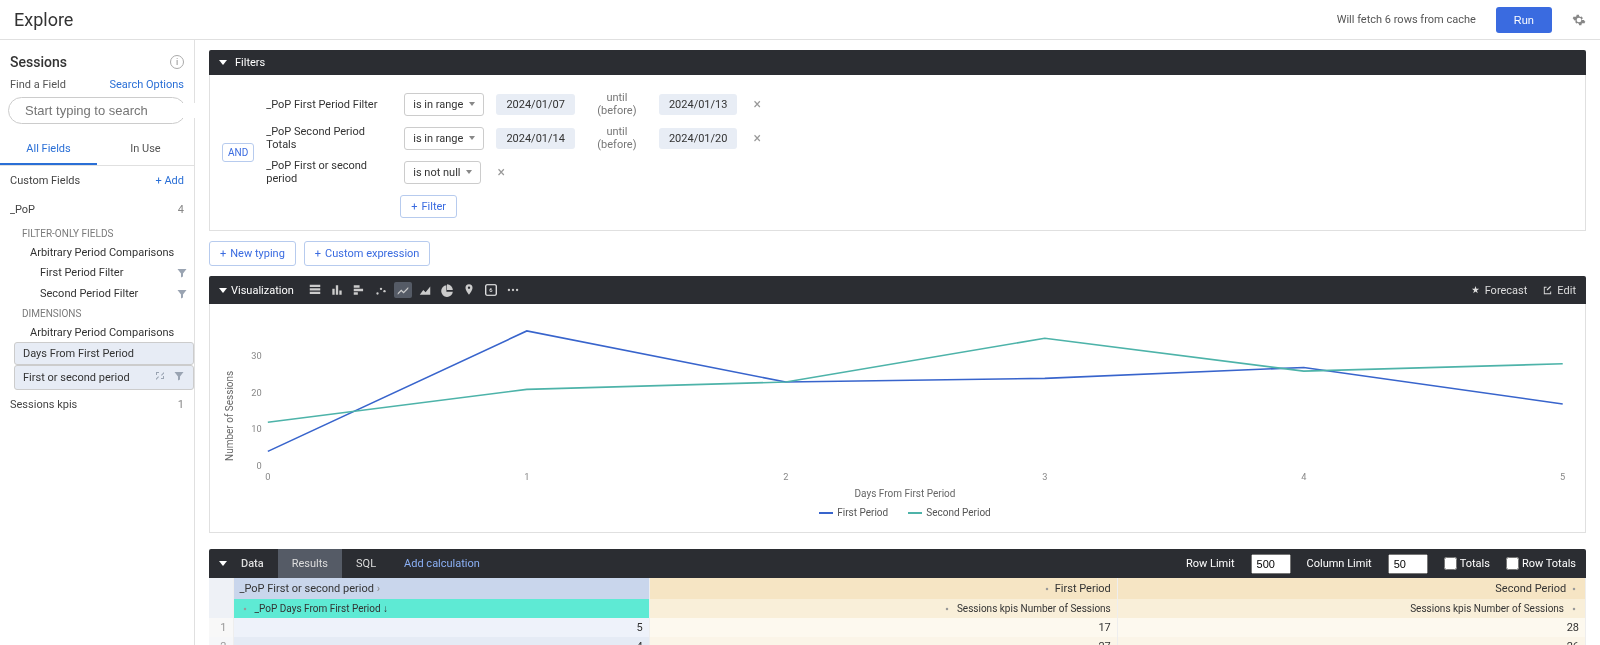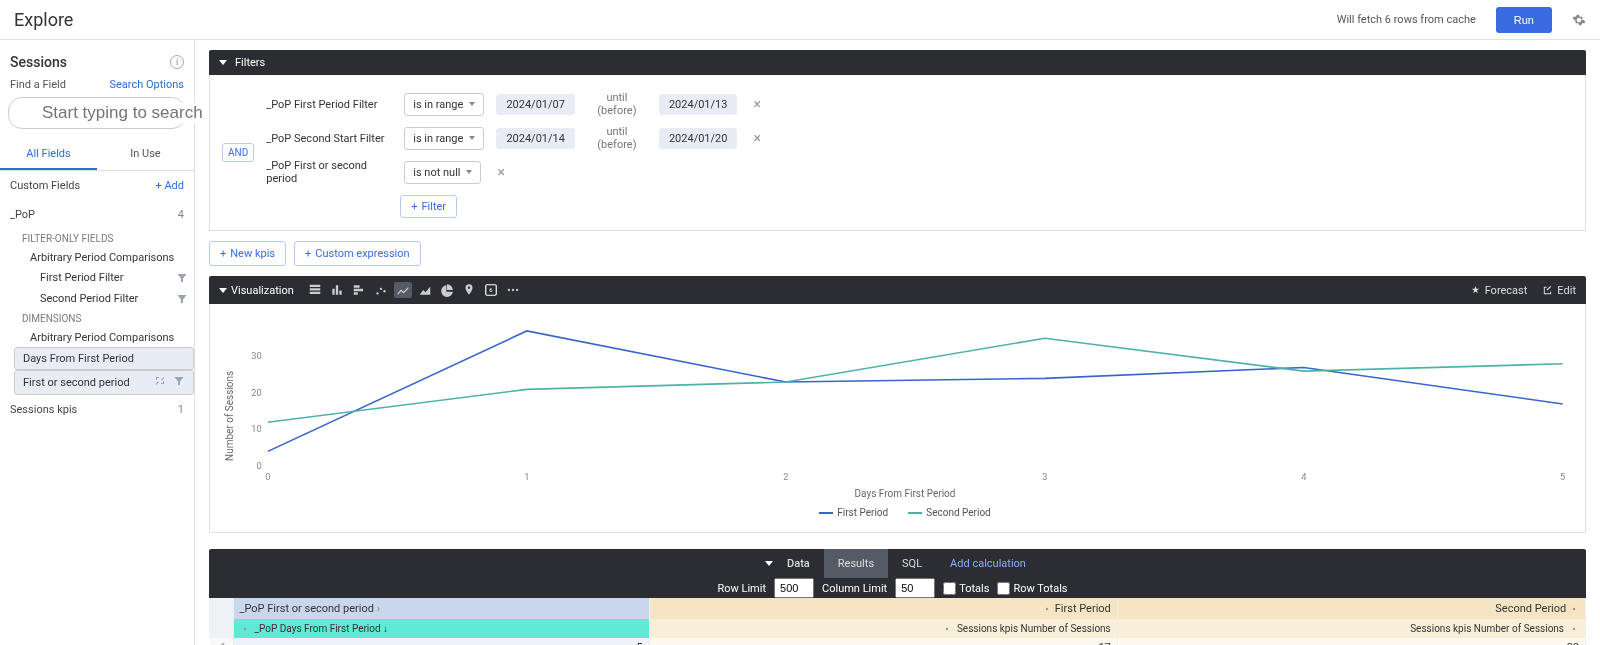--- a/index.html
+++ b/index.html
@@ -15,21 +15,21 @@
 .main { display: flex; }
 
 .sidebar { width: 195px; border-right: 1px solid #e0e0e0; padding: 10px 0; min-height: 605px; }
 .side-head { display: flex; justify-content: space-between; align-items: center; padding: 4px 10px 8px; }
 .side-head .h { font-size: 14px; font-weight: 500; }
 .info-icon { width: 14px; height: 14px; border: 1px solid #aaa; border-radius: 50%; display: inline-flex; align-items: center; justify-content: center; font-size: 9px; color: #888; }
 .find-row { display: flex; justify-content: space-between; padding: 0 10px 6px; font-size: 11px; color: #555; }
 .find-row a { color: #2a6fd6; cursor: pointer; }
 .search-wrap { padding: 0 8px 10px; }
 .search-box { display: flex; align-items: center; border: 1px solid #ccc; border-radius: 14px; padding: 5px 10px; gap: 6px; }
-.search-box input { border: none; outline: none; flex: 1; font-size: 17px; margin-left: 17px; }
+.search-box input { border: none; outline: none; flex: 1; font-size: 13px; }
 .mag { width: 12px; height: 12px; fill: #888; }
 
 .tabs { display: flex; border-bottom: 1px solid #e0e0e0; }
 .tab { flex: 1; text-align: center; padding: 8px 0; font-size: 11px; color: #555; cursor: pointer; }
 .tab.active { color: #2a6fd6; border-bottom: 2px solid #2a6fd6; }
 
 .section-row { display: flex; justify-content: space-between; padding: 8px 10px; font-size: 11px; color: #444; cursor: pointer; }
 .section-row .add { color: #2a6fd6; }
 .section-row .count { color: #888; }
 .tree-in { padding: 0 0 0 14px; }
@@ -71,28 +71,28 @@
 
 .chart-wrap { display: flex; padding: 4px 0; }
 .y-title { writing-mode: vertical-rl; transform: rotate(180deg); font-size: 10px; color: #666; text-align:center; padding: 0 2px; }
 .chart-inner { flex: 1; }
 svg.chart { width: 100%; height: 170px; display: block; }
 .x-title { text-align: center; font-size: 10px; color: #666; margin-top: 4px; }
 .legend { display: flex; justify-content: center; gap: 20px; font-size: 10px; color: #555; margin-top: 8px; }
 .legend .sw { width: 14px; height: 2px; display: inline-block; margin-right: 4px; vertical-align: middle; }
 
 
-.data-bar { background: #2b2d32; color: #fff; display: flex; align-items: center; justify-content: space-between; padding: 0; border-radius: 2px 2px 0 0; margin-top: 16px; flex-direction: column; }
+.data-bar { background: #2b2d32; color: #fff; display: flex; align-items: center; justify-content: space-between; padding: 0; border-radius: 2px 2px 0 0; margin-top: 16px; }
 .data-bar .left { display: flex; align-items: center; }
 .data-bar .dtri { width: 0; height: 0; border-left: 4px solid transparent; border-right: 4px solid transparent; border-top: 5px solid #fff; margin-left:10px; cursor:pointer; }
 .data-tab { padding: 8px 14px; font-size: 11px; color: #ddd; cursor: pointer; }
 .data-tab.label { font-weight:500;}
 .data-tab.active { background: #555b66; }
 .data-tab.calc { color: #8bb0f5; }
-.data-bar .right { display: flex; align-items: center; gap: 8px; padding-right: 10px; font-size: 11px; }
+.data-bar .right { display: flex; align-items: center; gap: 16px; padding-right: 10px; font-size: 11px; }
 .data-bar input.small { width: 40px; padding: 2px 4px; font-size: 11px; }
 .chk { display: flex; align-items: center; gap: 3px; }
 
 
 table.res { width: 100%; border-collapse: collapse; font-size: 11px; }
 table.res th { background: #c9d6ec; padding: 4px 6px; text-align: left; font-weight: 400; color: #333; border-right: 1px solid #eee; }
 table.res th.m { background: #f6e5c4; }
 table.res th.sub { background: #5eead4; font-size: 10px; }
 table.res th.subm { background: #f9efd9; font-size: 10px; }
 table.res td { padding: 3px 6px; border-right: 1px solid #eee; }
@@ -203,21 +203,21 @@
             <span class="sel">
                 <span>is in range</span>
                 <span class="car"></span>
               </span>
             <span class="chip">2024/01/07</span>
             <span class="mid">until (before)</span>
             <span class="chip">2024/01/13</span>
             <span class="x-close">×</span>
           </div>
           <div class="filter-row">
-            <span class="fr-label">_PoP Second Start Filter</span>
+            <span class="fr-label">_PoP Second Period Totals</span>
             <span class="sel">
                 <span>is in range</span>
                 <span class="car"></span>
               </span>
             <span class="chip">2024/01/14</span>
             <span class="mid">until (before)</span>
             <span class="chip">2024/01/20</span>
             <span class="x-close">×</span>
           </div>
           <div class="filter-row">
@@ -226,21 +226,21 @@
                 <span>is not null</span>
                 <span class="car"></span>
               </span>
             <span class="x-close">×</span>
           </div>
           <span class="add-filter">+ <span>Filter</span></span>
         </div>
       </div>
     </div>
     <div class="under-row">
-      <span class="chip-btn">+ <span>New kpis</span></span>
+      <span class="chip-btn">+ <span>New typing</span></span>
       <span class="chip-btn">+ <span>Custom expression</span></span>
     </div>
 
     <div class="panel-bar with-right" style="margin-top:10px;">
       <div class="toolset">
         <span class="tri"></span>
         <span style="margin-right:8px;">Visualization</span>
         <span class="viz-ic">
             <svg viewBox="0 0 24 24" width="14" height="14">
               <path d="M3 3h18v4H3zM3 9h18v4H3zM3 15h18v4H3z"></path>

